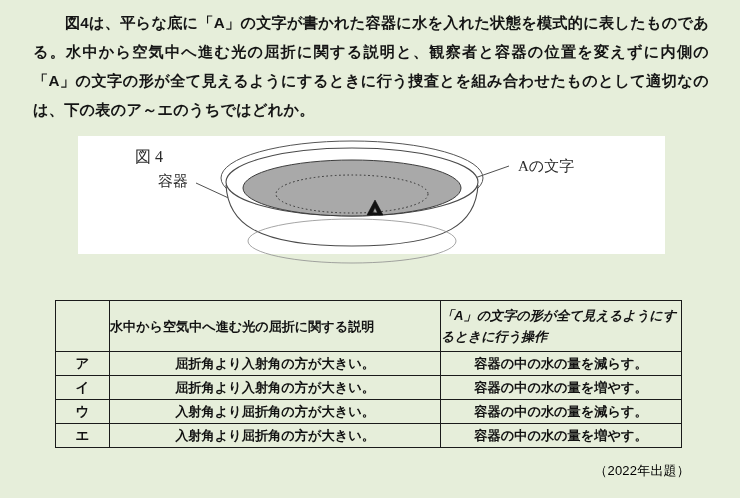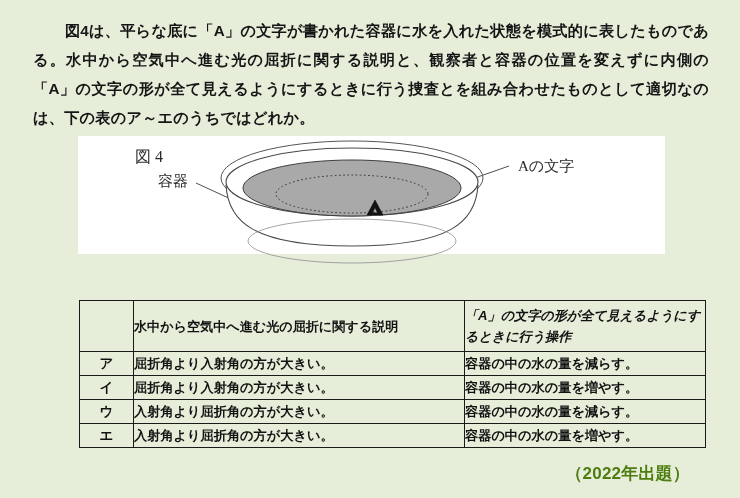--- a/index.html
+++ b/index.html
@@ -13,21 +13,21 @@
     font-family: "Liberation Sans", "DejaVu Sans", sans-serif;
     color: #151515;
     overflow: hidden;
     position: relative;
   }
 
   
   #question-block {
     position: absolute;
     left: 33px;
-    top: 16px;
+    top: 8px;
     width: 676px;
     font-size: 15.2px;
     line-height: 29px;
     letter-spacing: 0.2px;
     font-weight: 700;
     text-align: justify;
     text-justify: inter-character;
   }
   #question-block p {
     margin: 0;
@@ -64,21 +64,20 @@
     position: absolute;
     left: 55px;
     top: 300px;
   }
   table#answer-table {
     border-collapse: collapse;
     font-size: 13.2px;
     font-weight: 700;
     line-height: 21px;
     color: #121212;
-    margin-left: 24px;
   }
   table#answer-table td,
   table#answer-table th {
     border: 1.6px solid #1a1a1a;
     background: #e6eeda;
     padding: 0;
     font-weight: 700;
   }
   td.corner-blank {
     border: none;
@@ -96,35 +95,35 @@
   th.col-head-2 { width: 240px; font-style: italic; }
   td.row-key {
     width: 53px;
     height: 23px;
     text-align: center;
     vertical-align: middle;
     font-size: 13.5px;
   }
   td.cell {
     height: 23px;
-    text-align: left;
+    text-align: center;
     vertical-align: middle;
     padding: 0 4px;
   }
 
   
   #source-note {
     position: absolute;
     left: 0;
     top: 462px;
     width: 690px;
     text-align: right;
-    font-size: 17px;
-    font-weight: 700;
-    color: #4d7c0f;
+    font-size: 13px;
+    font-weight: 400;
+    color: #000000;
     letter-spacing: 0.2px;
   }
 </style>
 </head>
 <body>
 
 <div id="question-block">
   <p>図4は、平らな底に「A」の文字が書かれた容器に水を入れた状態を模式的に表したものである。水中から空気中へ進む光の屈折に関する説明と、観察者と容器の位置を変えずに内側の「A」の文字の形が全て見えるようにするときに行う捜査とを組み合わせたものとして適切なのは、下の表のア～エのうちではどれか。</p>
 </div>
 

